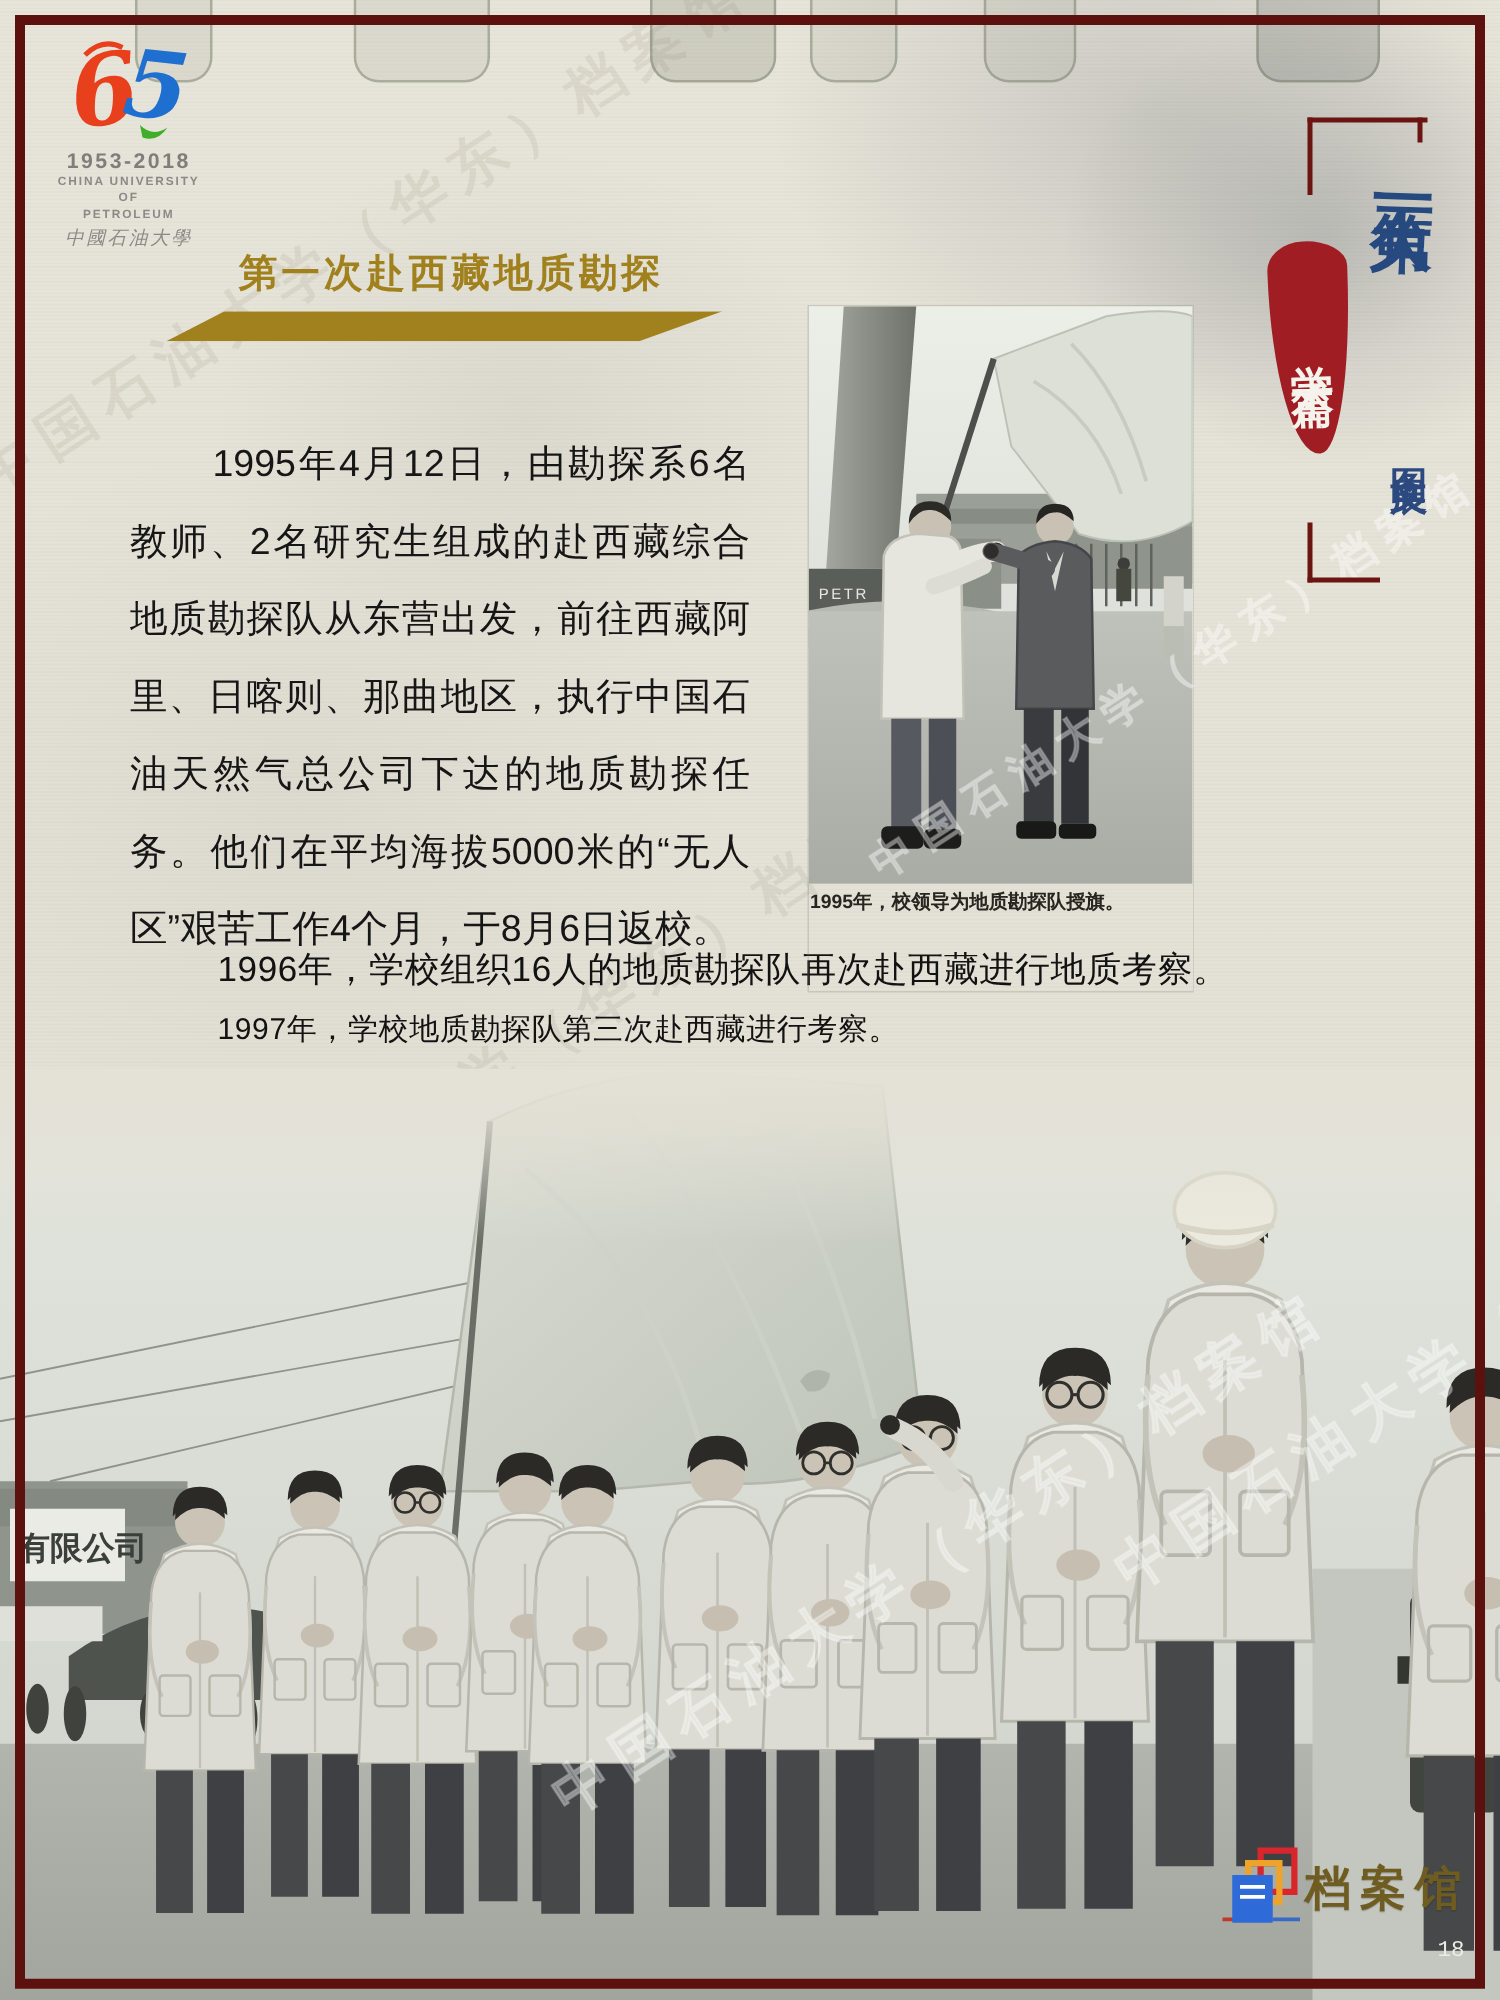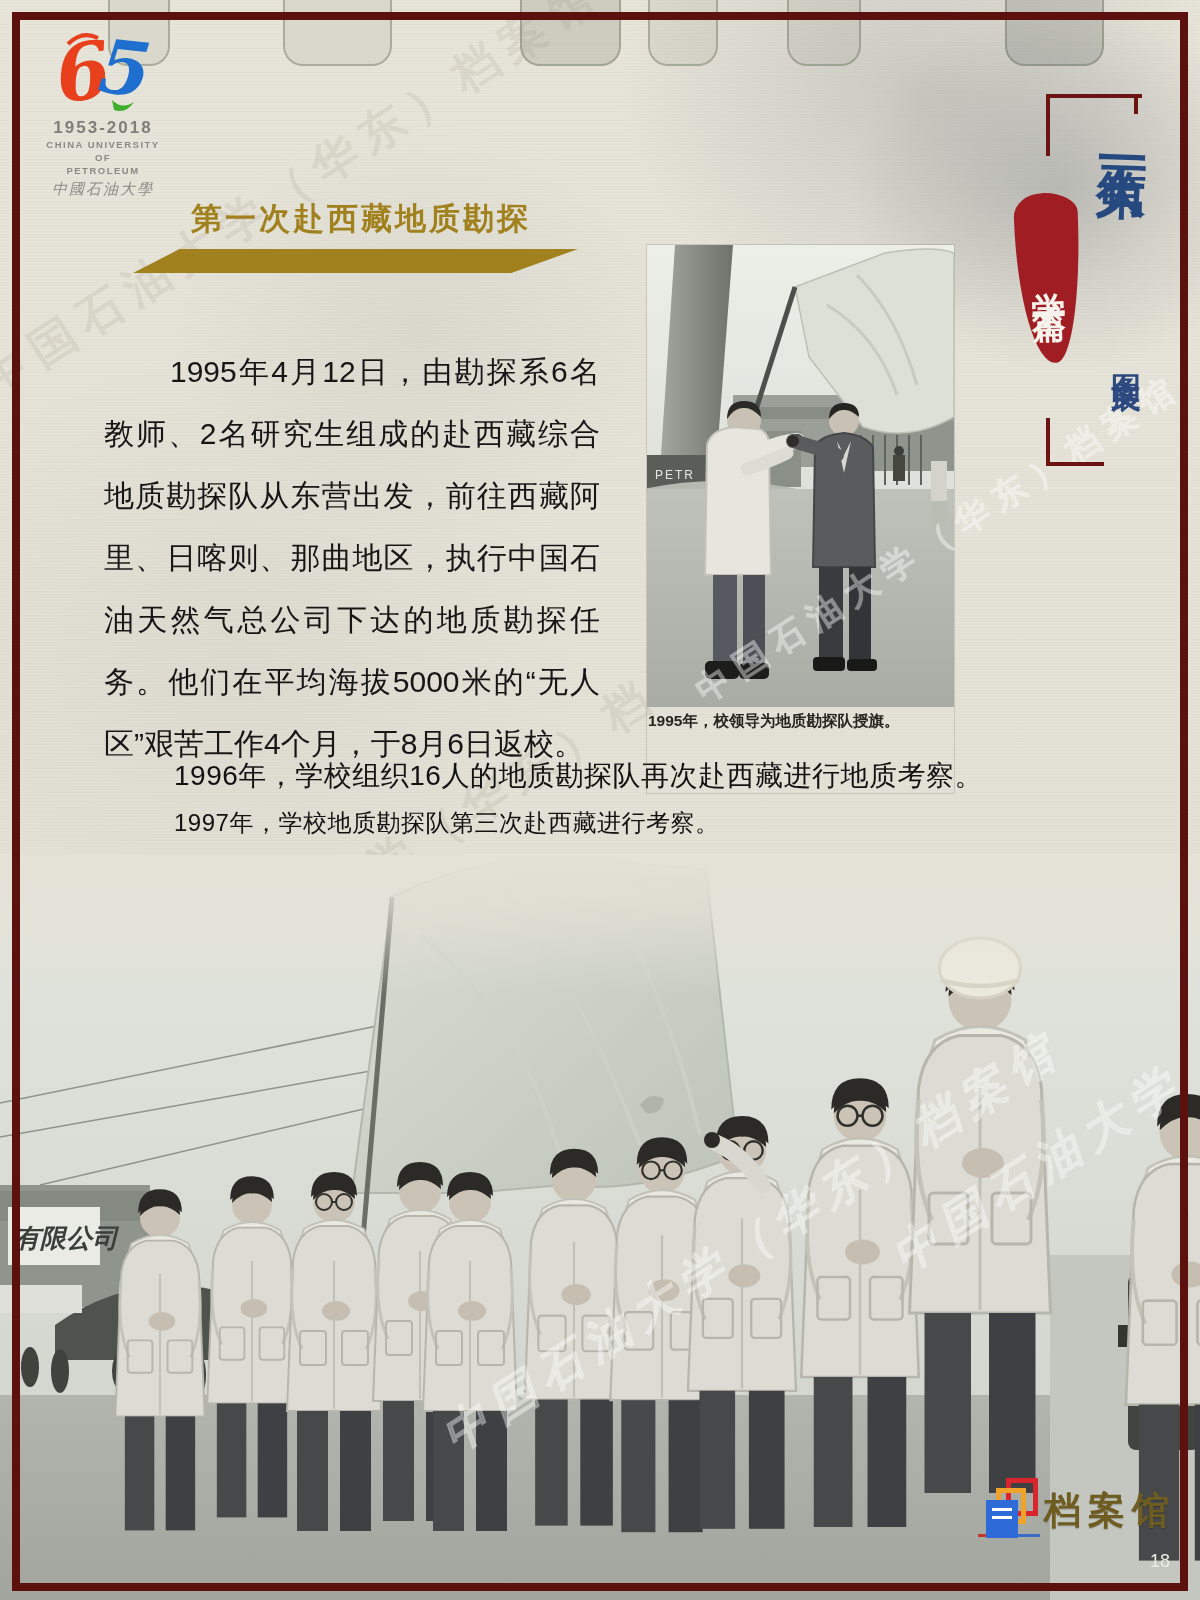--- a/index.html
+++ b/index.html
@@ -58,27 +58,27 @@
   #side-seal{left:1016px;top:193px;width:64px;height:170px;background:#a01e23;z-index:12;
       border-radius:46% 54% 42% 58% / 14% 12% 86% 88%;transform:rotate(-2deg);
       display:flex;align-items:center;justify-content:center;}
   #side-seal .t{writing-mode:vertical-rl;text-orientation:upright;color:#f6f3ec;
       font-size:34px;font-weight:bold;letter-spacing:9px;font-family:"DejaVu Serif",serif;}
   #side-subtitle{left:1110px;top:351px;width:36px;height:110px;z-index:12;
       writing-mode:vertical-rl;text-orientation:upright;font-size:30px;font-weight:bold;
       color:#2c4a80;letter-spacing:4px;}
 
   
-  #bottom-photo{left:0;top:855px;width:1200px;height:745px;z-index:10;font-style:italic;}
+  #bottom-photo{left:0;top:855px;width:1200px;height:745px;z-index:10;}
   #photo-fade{left:0;top:855px;width:1200px;height:140px;z-index:15;
       background:linear-gradient(180deg,#e4e1d6 0%,rgba(228,225,214,.8) 30%,rgba(228,225,214,0) 100%);}
   #bottom-photo-caption{left:22px;top:1553px;font-size:16px;color:#f3f3ee;z-index:30;
       text-shadow:0 1px 3px rgba(0,0,0,.55);letter-spacing:.5px;}
   #page-number{left:1150px;top:1551px;font-size:18px;color:#ececе6;color:#ececе6;color:#ececE6;z-index:45;
-      font-family:Liberation Sans, sans-serif;color:#ececе6;}
+      font-family:Liberation Mono, monospace;color:#ececе6;}
   
 
   
   #archive-logo{z-index:30;}
   .aframe{position:absolute;box-sizing:border-box;background:rgba(230,230,225,.0);}
   #archive-label{left:1044px;top:1486px;font-size:37px;font-weight:bold;color:#6f5c20;z-index:30;
       font-family:"DejaVu Serif",serif;letter-spacing:7px;text-shadow:0 1px 1px rgba(0,0,0,.25);}
   .aline{position:absolute;height:3px;z-index:30;}
 </style>
 </head>

